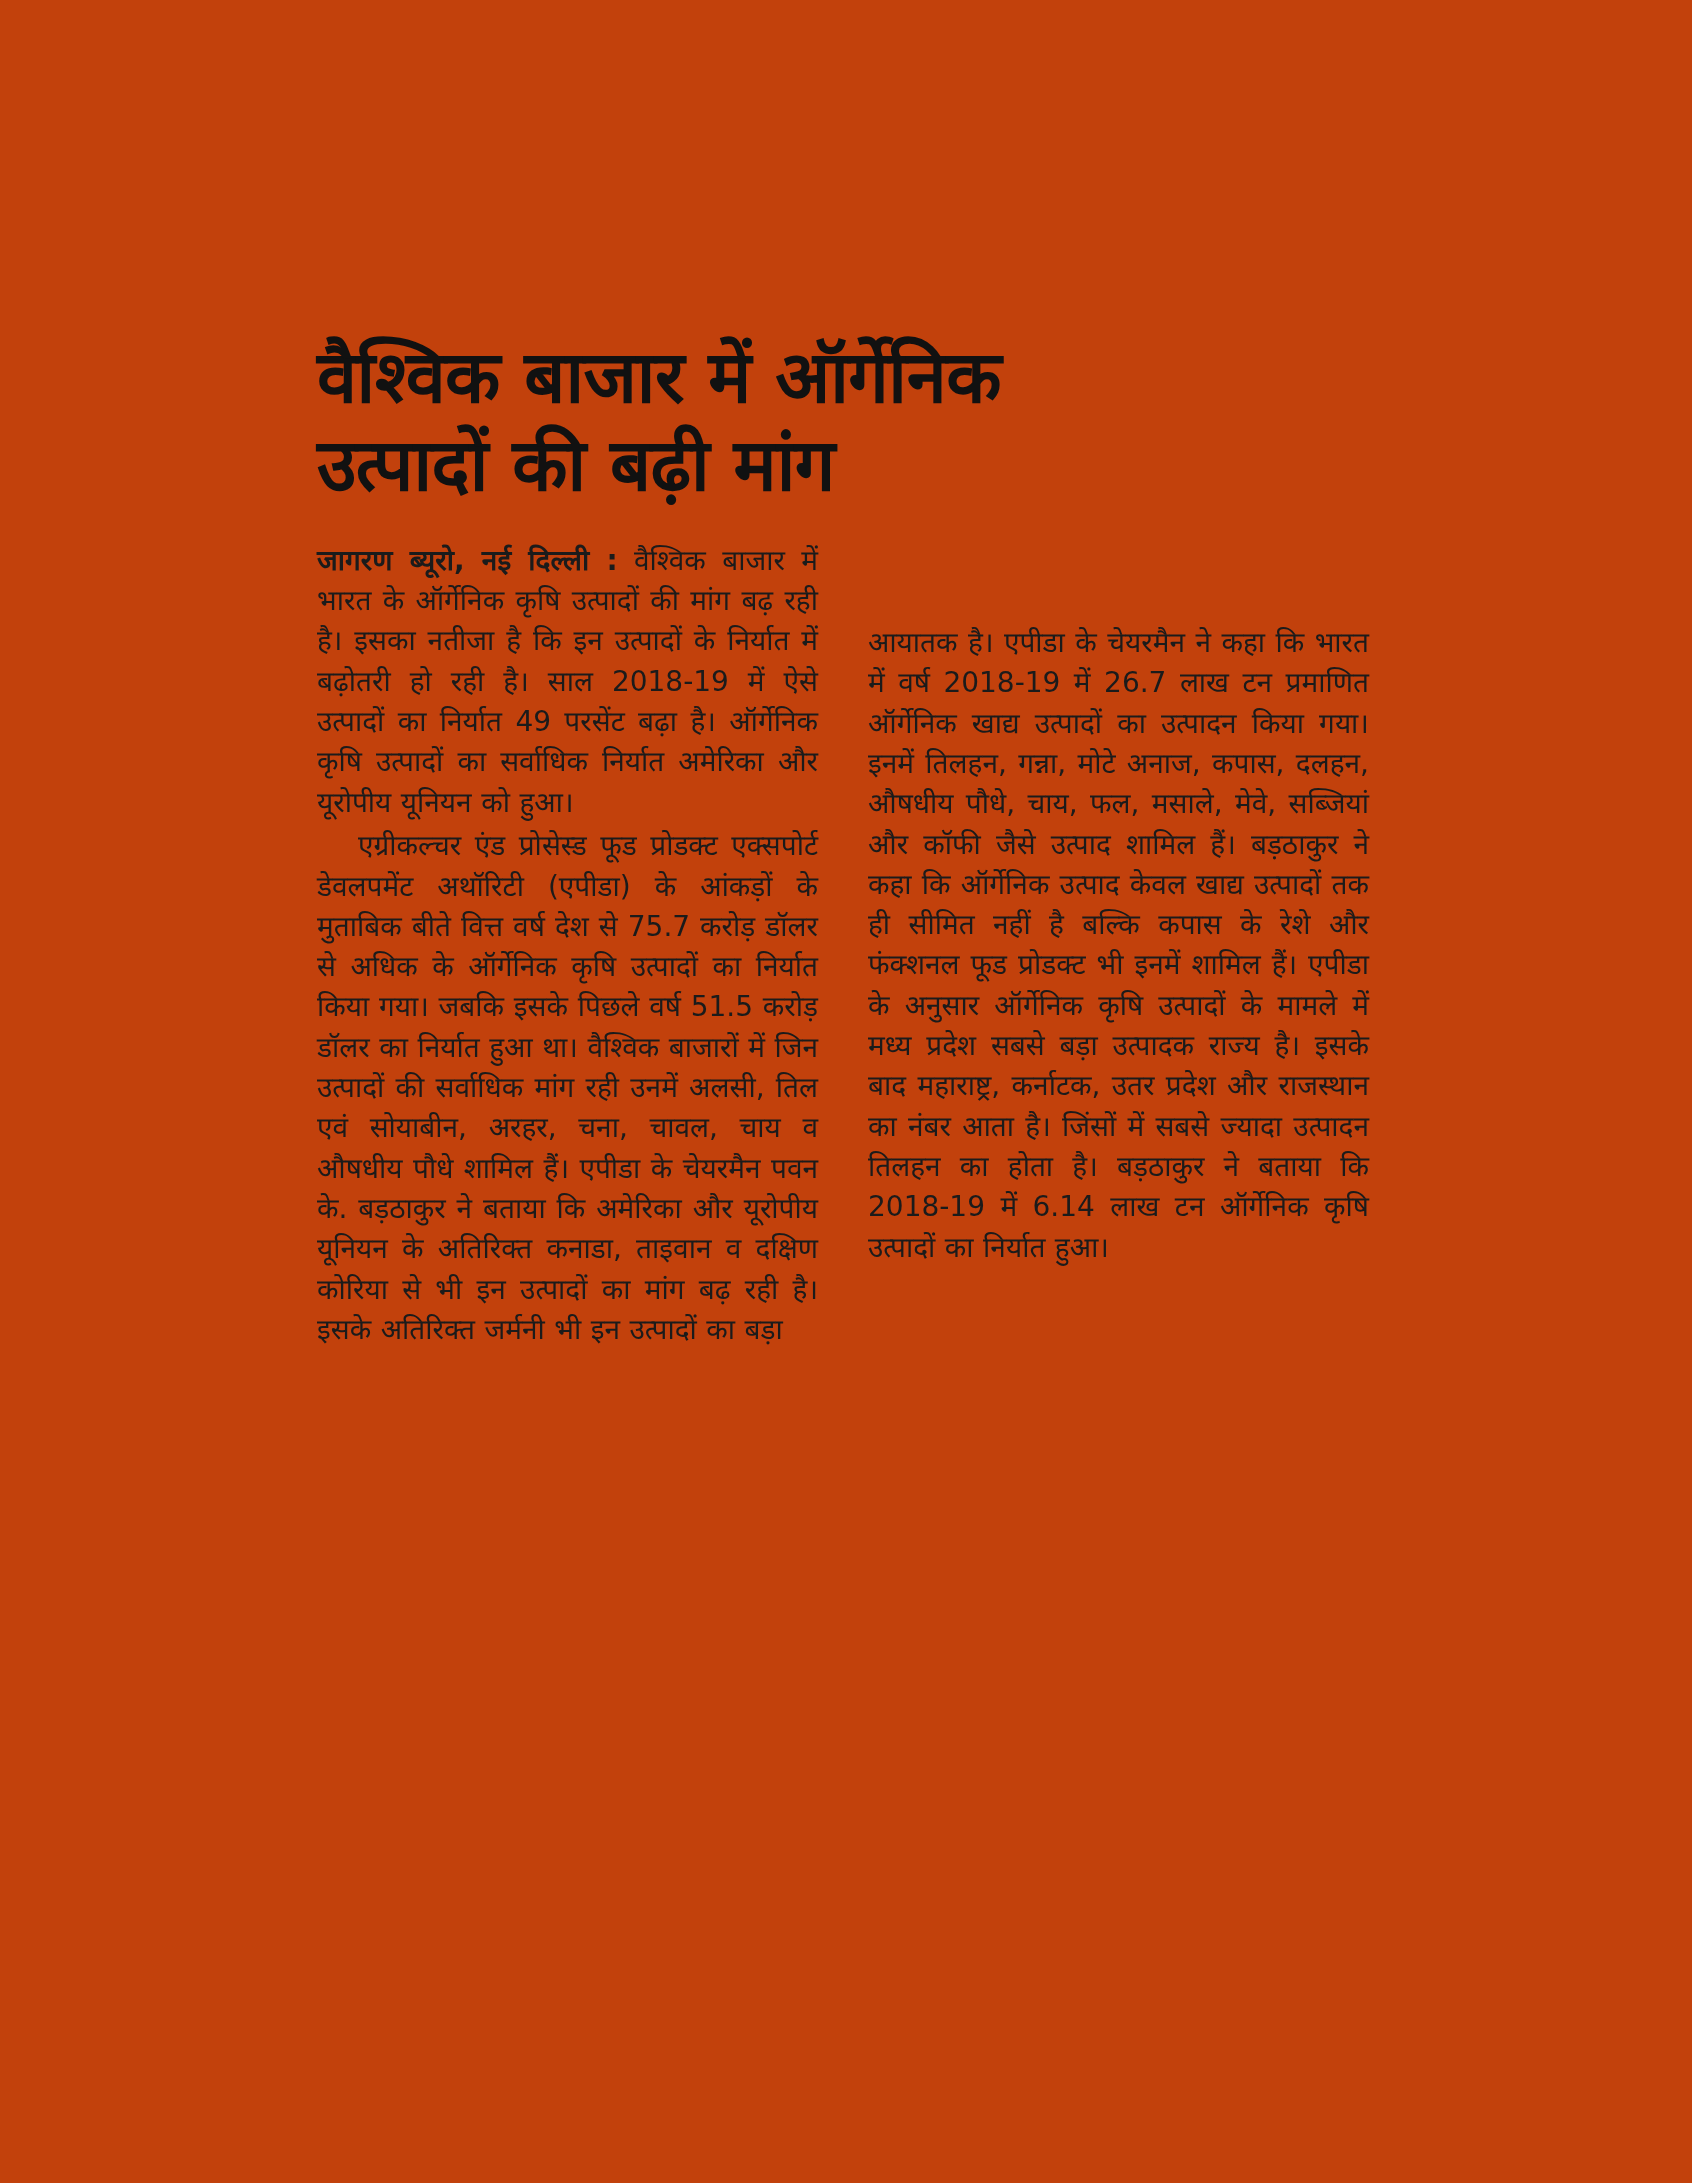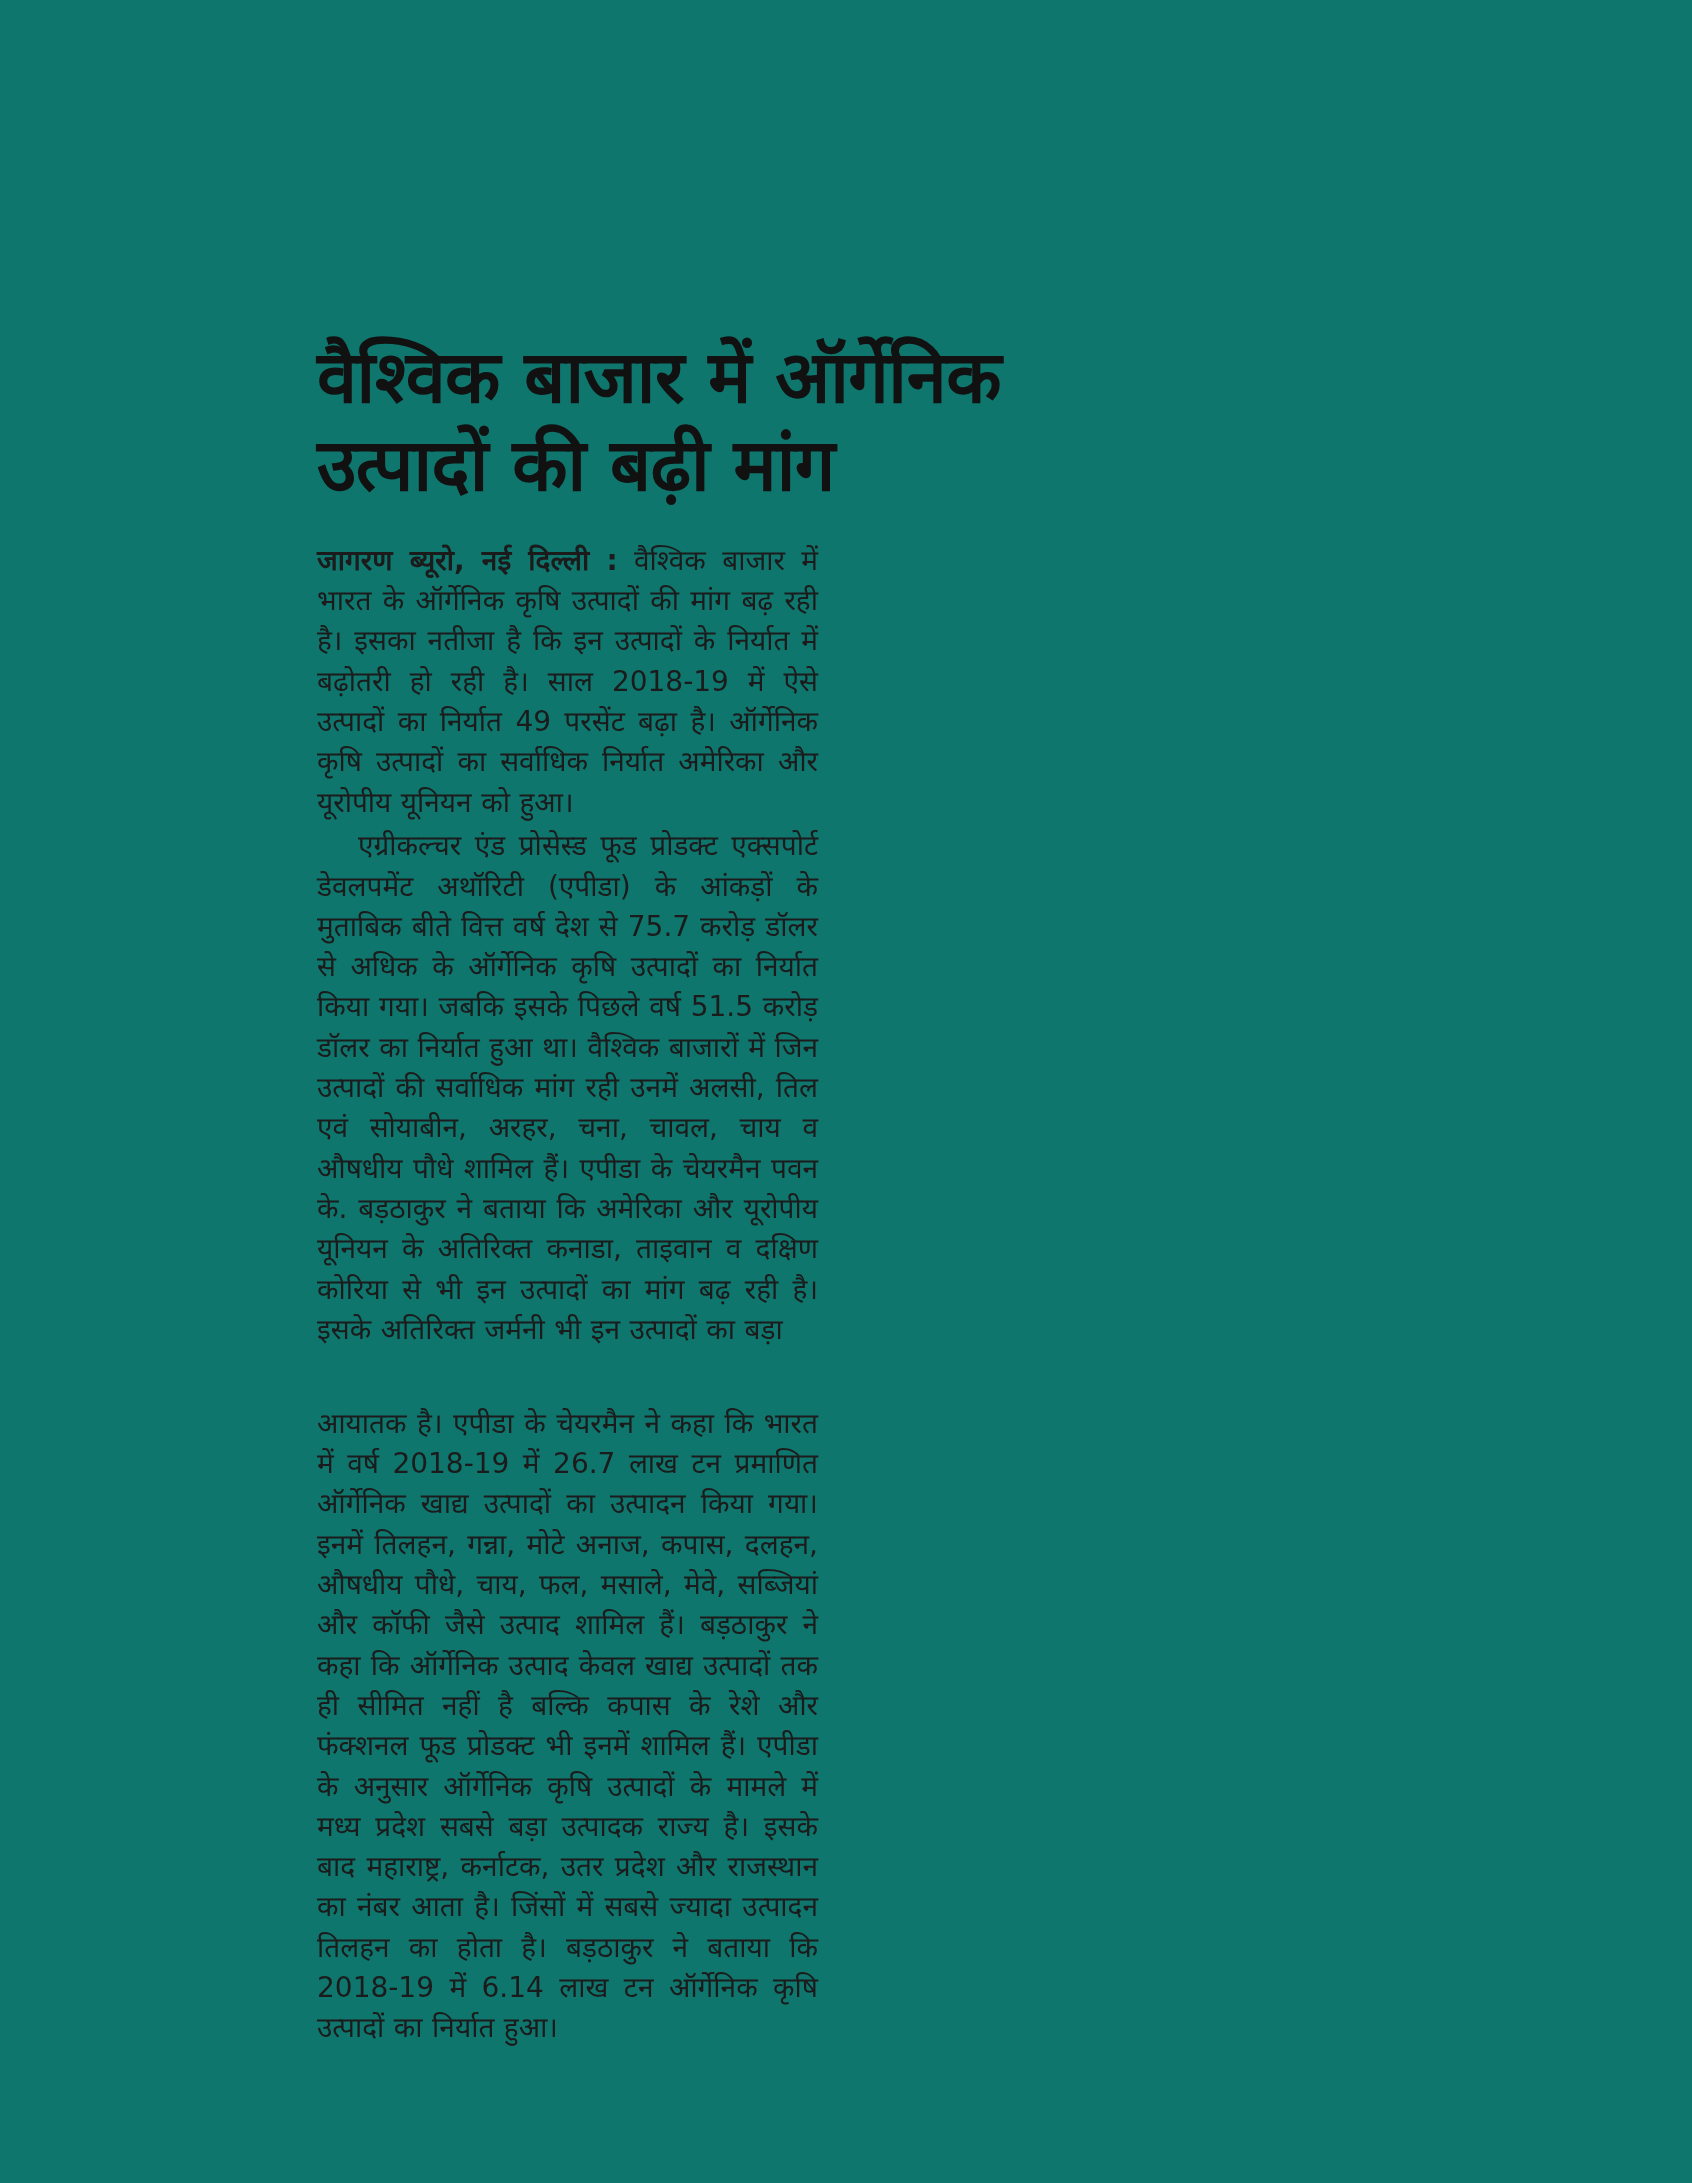--- a/index.html
+++ b/index.html
@@ -14,21 +14,21 @@
     color: #1a1a1a;
     position: relative;
     overflow: hidden;
   }
   .page {
     position: absolute;
     left: 0;
     top: 0;
     width: 1692px;
     height: 2183px;
-    background: #0f766e;
+    background: #c2410c;
   }
   .clipping {
     position: absolute;
     left: 317px;
     top: 334px;
     width: 1075px;
   }
   .headline {
     font-family: "DejaVu Sans", sans-serif;
     font-weight: 700;
@@ -37,23 +37,24 @@
     letter-spacing: -0.6px;
     color: #111111;
     margin: 0 0 31px 0;
     width: 1035px;
   }
   .headline .hl-line {
     display: block;
   }
   .columns {
     display: flex;
-    flex-direction: column;
+    flex-direction: row;
     gap: 50px;
     width: 1052px;
+    align-items: center;
   }
   .col {
     width: 501px;
   }
   .para {
     font-family: "DejaVu Sans", sans-serif;
     font-size: 28px;
     line-height: 1.44;
     color: #1b1b1b;
     margin: 0 0 3.4px 0;

